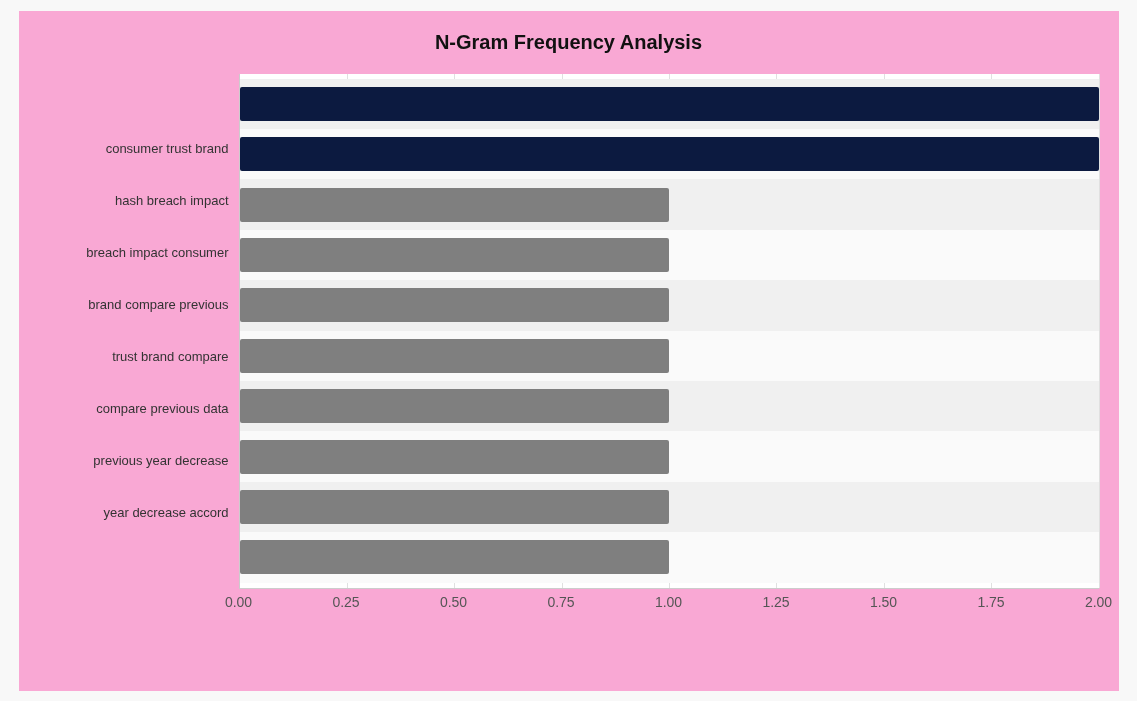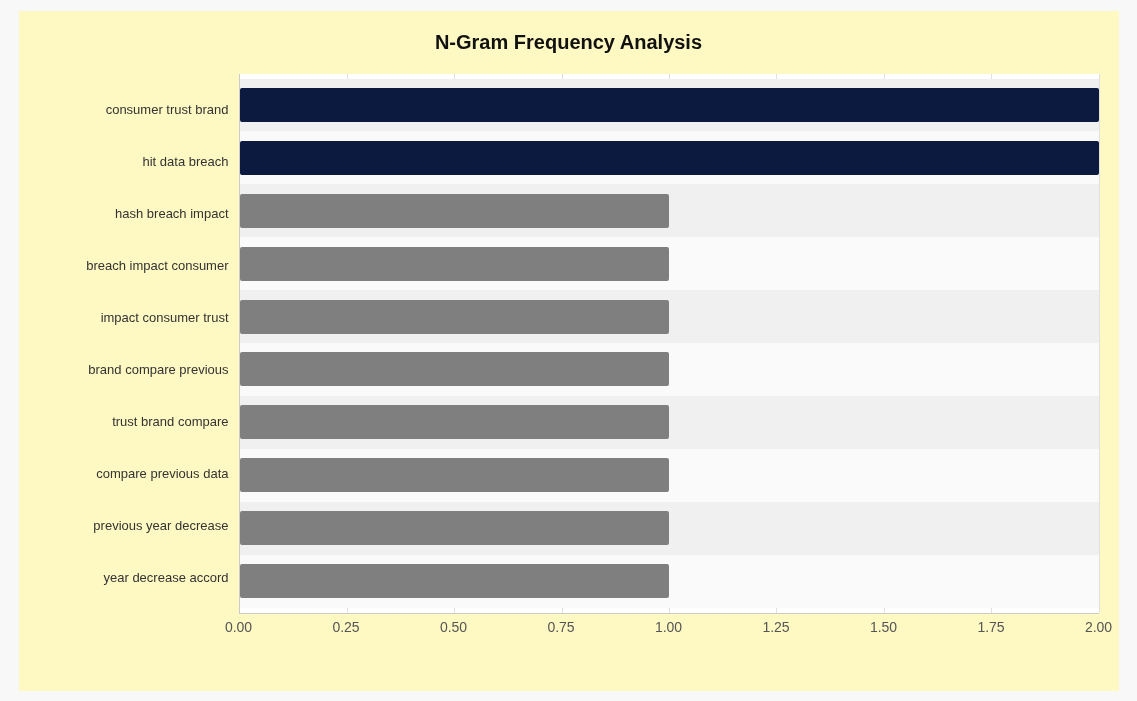--- a/index.html
+++ b/index.html
@@ -6,21 +6,21 @@
     body {
       background: #f8f8f8;
       font-family: Arial, sans-serif;
       width: 1137px;
       height: 701px;
       display: flex;
       align-items: center;
       justify-content: center;
     }
     .chart-container {
-      background: #fef9c3;
+      background: #f9a8d4;
       width: 1100px;
       height: 680px;
       padding: 20px 20px 60px 20px;
       position: relative;
     }
     .chart-title {
       text-align: center;
       font-size: 20px;
       font-weight: bold;
       margin-bottom: 20px;
@@ -134,24 +134,22 @@
   </style>
 </head>
 <body>
 
 <div class="chart-container">
   <div class="chart-title">N-Gram Frequency Analysis</div>
   <div class="chart-area">
     <div class="plot-area">
       <div class="y-labels" id="y-labels">
           <div class="y-label">consumer trust brand</div>
-          <div class="y-label">hit data breach</div>
           <div class="y-label">hash breach impact</div>
           <div class="y-label">breach impact consumer</div>
-          <div class="y-label">impact consumer trust</div>
           <div class="y-label">brand compare previous</div>
           <div class="y-label">trust brand compare</div>
           <div class="y-label">compare previous data</div>
           <div class="y-label">previous year decrease</div>
           <div class="y-label">year decrease accord</div>
         </div>
       <div class="bars-area" id="bars-area">
 
       <div class="grid-lines">
             <div class="grid-line" style="left: 12.5%;"></div>

